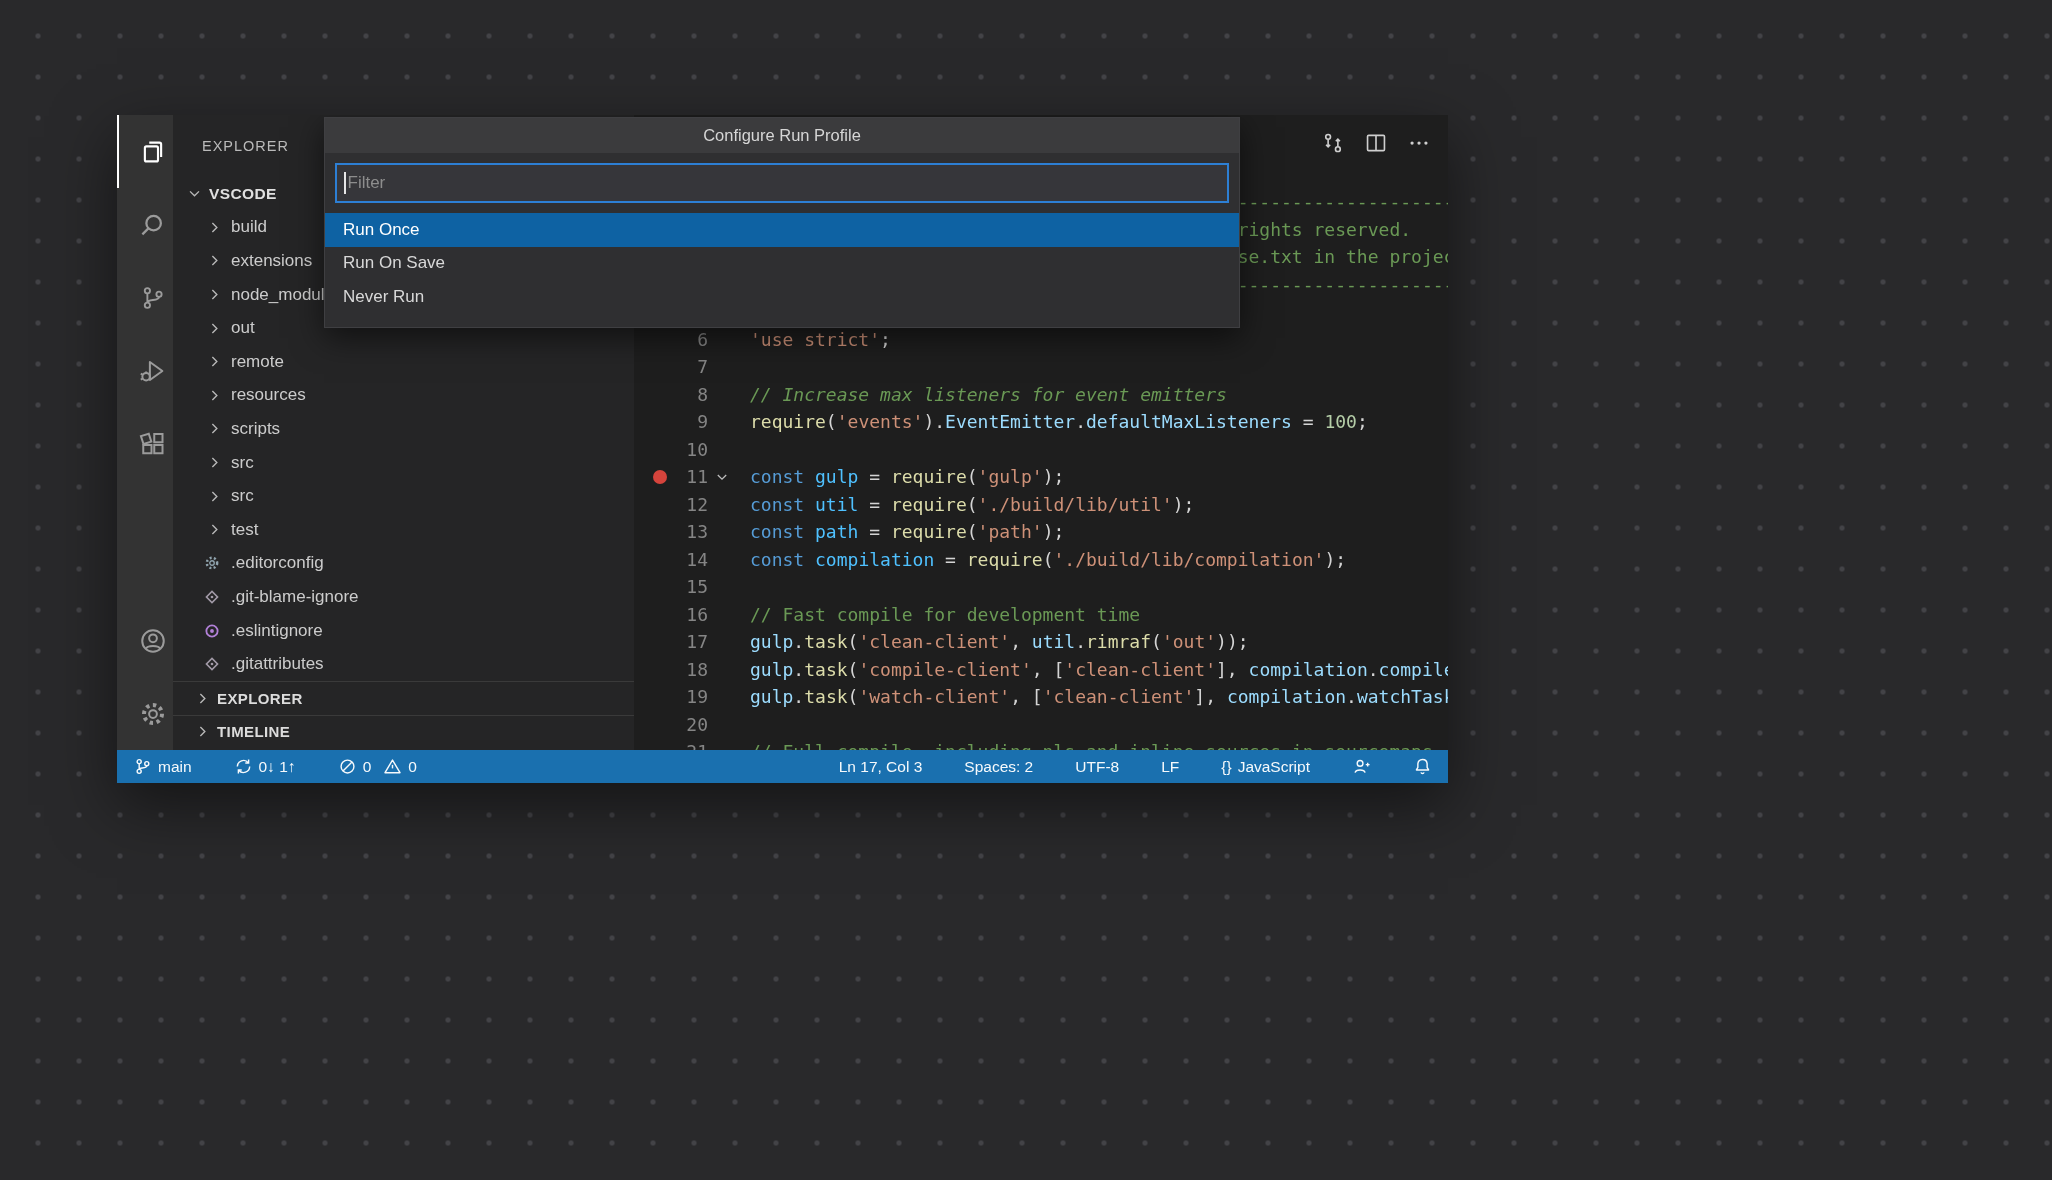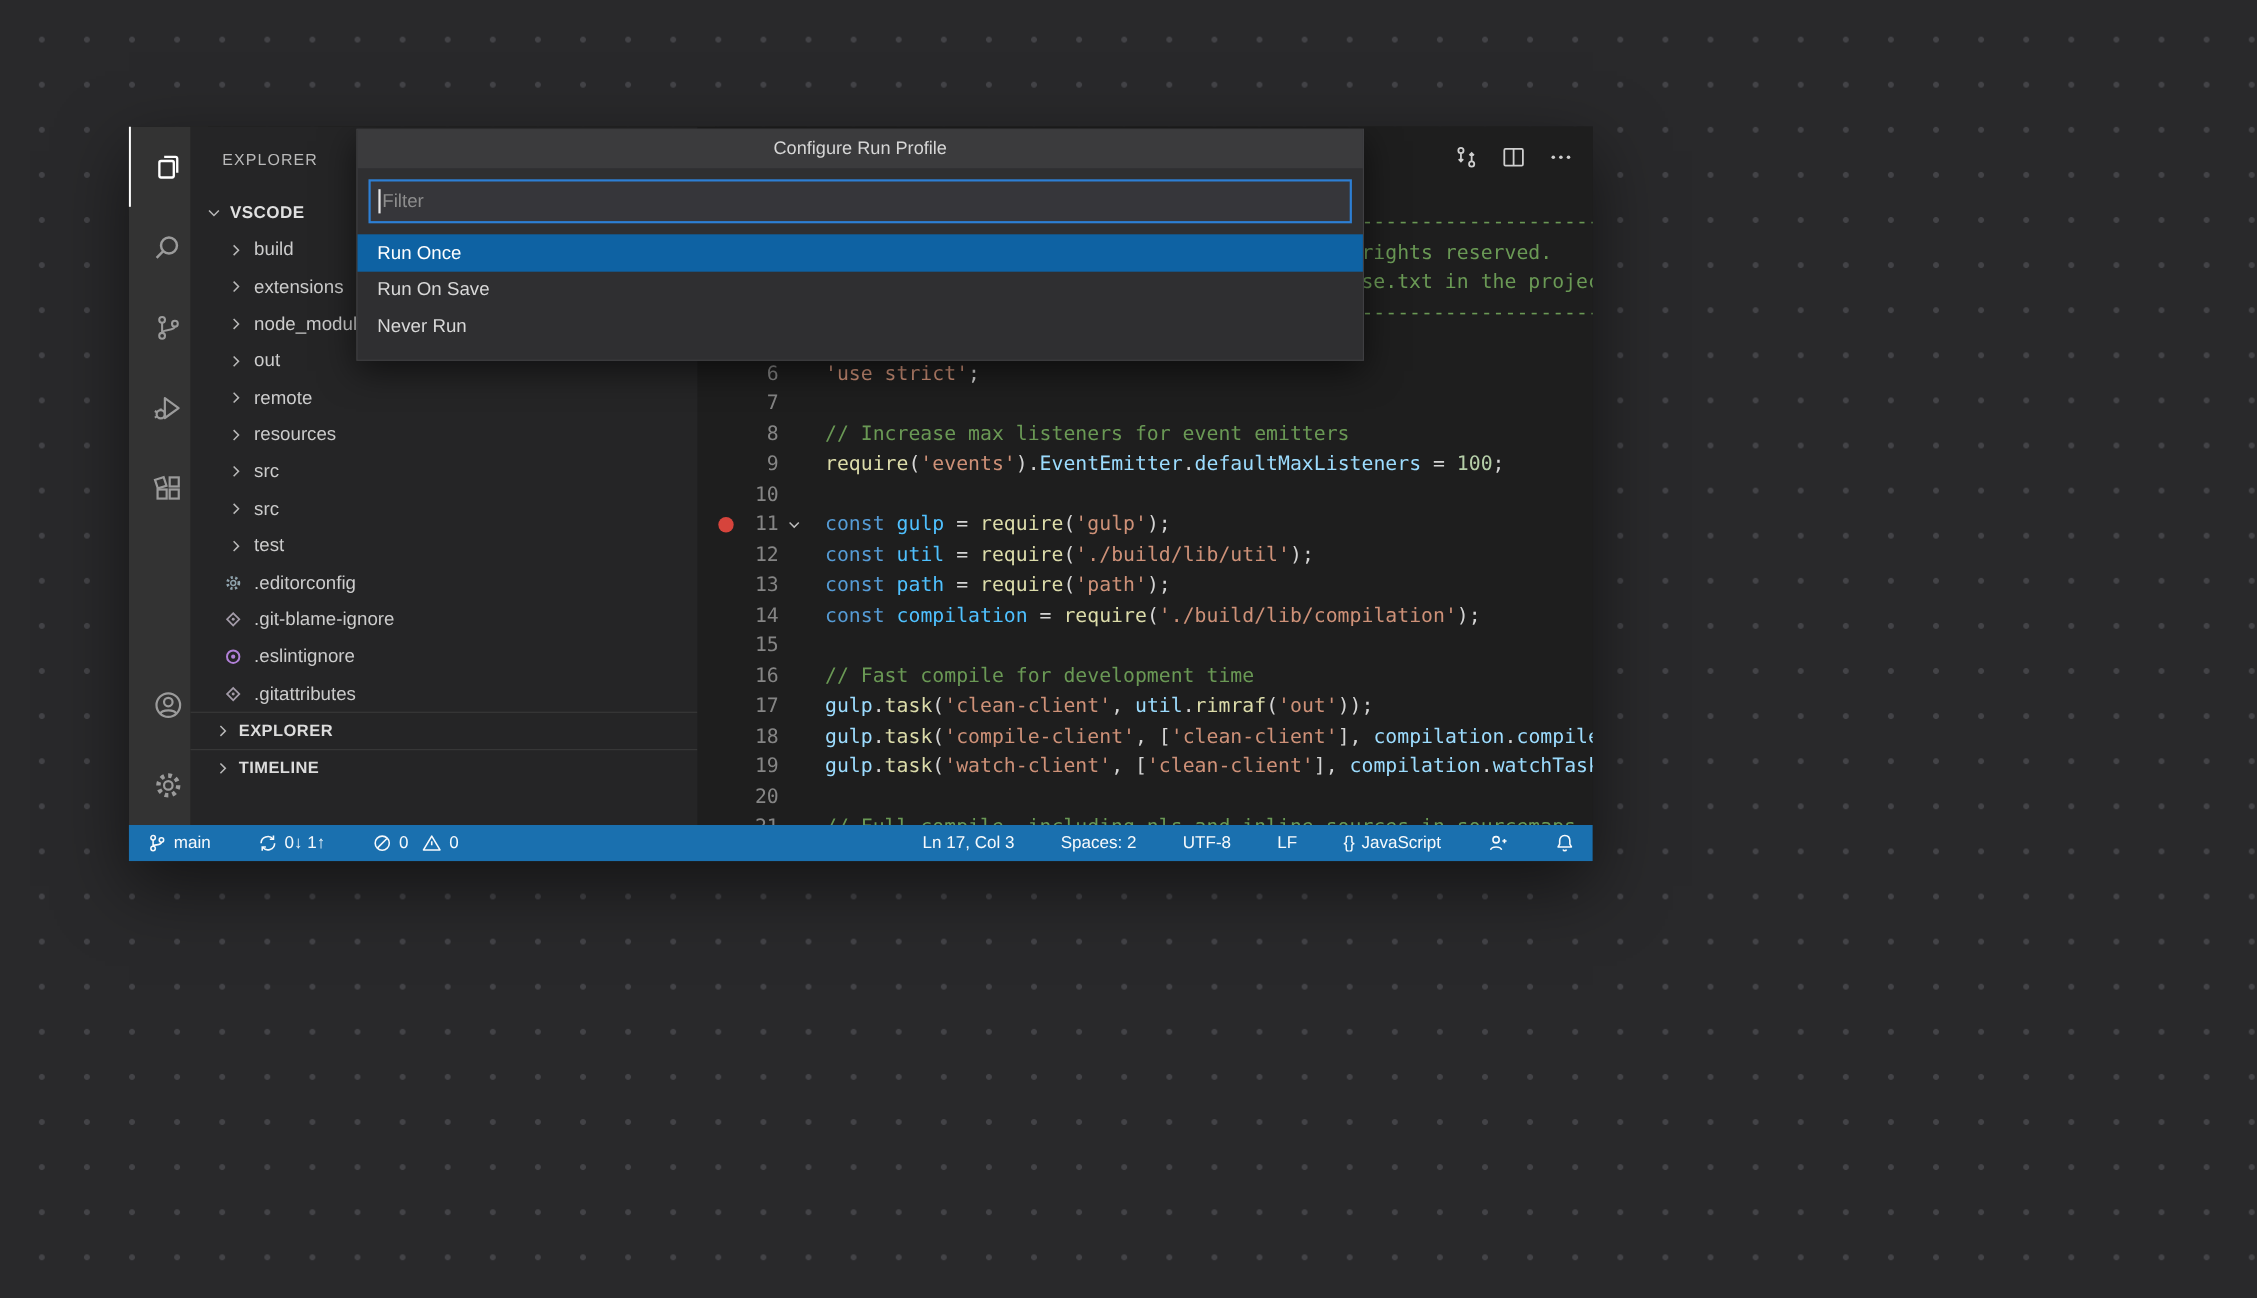--- a/index.html
+++ b/index.html
@@ -204,20 +204,28 @@
               </svg>
             </span>
             <span class="label">resources</span>
           </div>
           <div class="tree-row folder">
             <span class="icon">
               <svg viewBox="0 0 16 16" fill="none" stroke="currentColor" stroke-width="1.3">
                 <path d="M6 3.8l4.2 4.2L6 12.2"></path>
               </svg>
             </span>
+            <span class="label">scripts</span>
+          </div>
+          <div class="tree-row folder">
+            <span class="icon">
+              <svg viewBox="0 0 16 16" fill="none" stroke="currentColor" stroke-width="1.3">
+                <path d="M6 3.8l4.2 4.2L6 12.2"></path>
+              </svg>
+            </span>
             <span class="label">src</span>
           </div>
           <div class="tree-row folder">
             <span class="icon">
               <svg viewBox="0 0 16 16" fill="none" stroke="currentColor" stroke-width="1.3">
                 <path d="M6 3.8l4.2 4.2L6 12.2"></path>
               </svg>
             </span>
             <span class="label">src</span>
           </div>
@@ -331,21 +339,21 @@
           <div class="code-line">
             <span class="ln">6</span>
             <span class="src"><span style="color: rgb(206, 145, 120);">'use strict'</span><span style="color: rgb(212, 212, 212);">;</span></span>
           </div>
           <div class="code-line">
             <span class="ln">7</span>
             <span class="src"></span>
           </div>
           <div class="code-line">
             <span class="ln">8</span>
-            <span class="src"><span style="color: rgb(106, 153, 85);">// Increase max listeners for event emitters</span></span>
+            <span class="src"><span style="color: rgb(106, 153, 85); font-style: italic;">// Increase max listeners for event emitters</span></span>
           </div>
           <div class="code-line">
             <span class="ln">9</span>
             <span class="src"><span style="color: rgb(220, 220, 170);">require</span><span style="color: rgb(212, 212, 212);">(</span><span style="color: rgb(206, 145, 120);">'events'</span><span style="color: rgb(212, 212, 212);">).</span><span style="color: rgb(156, 220, 254);">EventEmitter</span><span style="color: rgb(212, 212, 212);">.</span><span style="color: rgb(156, 220, 254);">defaultMaxListeners</span><span style="color: rgb(212, 212, 212);"> = </span><span style="color: rgb(181, 206, 168);">100</span><span style="color: rgb(212, 212, 212);">;</span></span>
           </div>
           <div class="code-line">
             <span class="ln">10</span>
             <span class="src"></span>
           </div>
           <div class="code-line">

